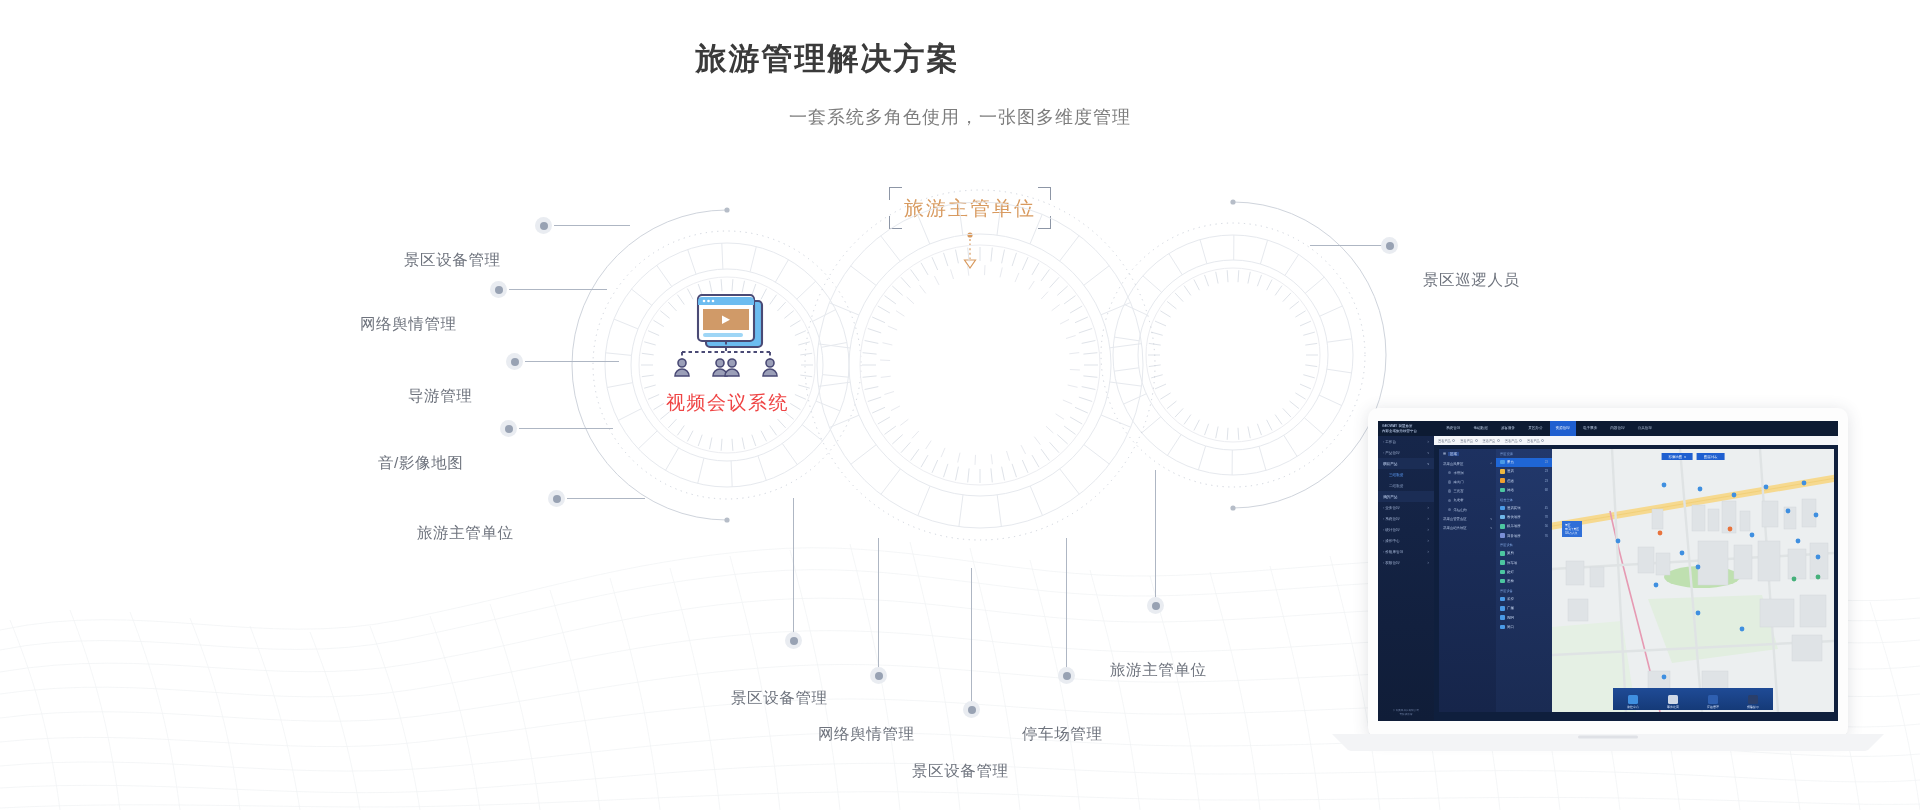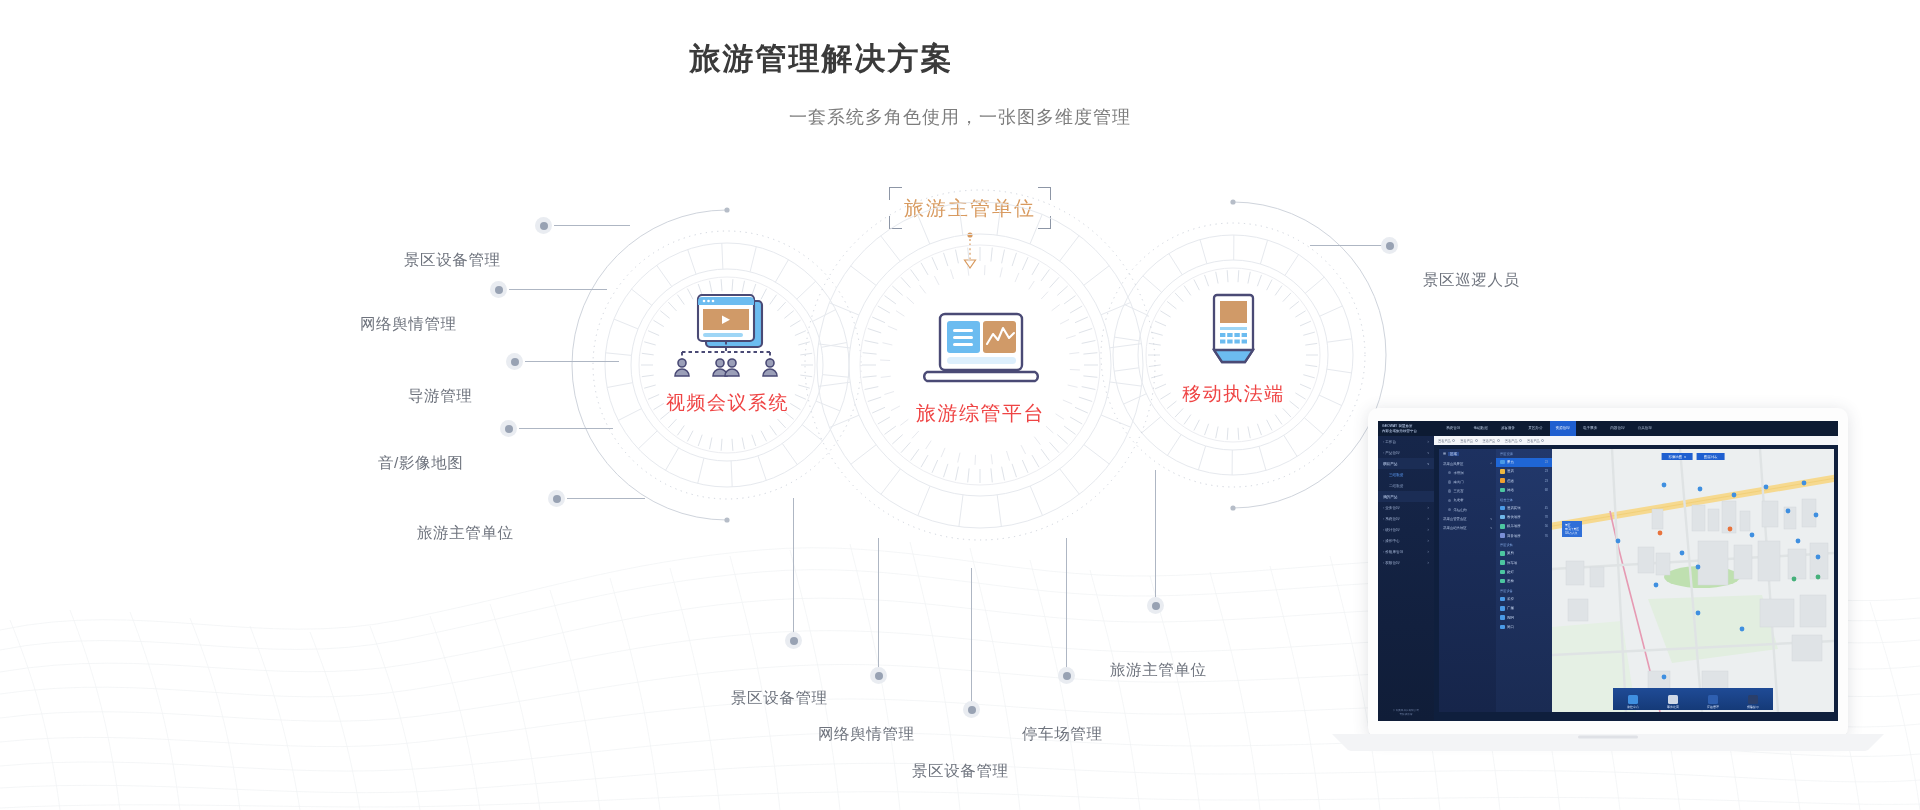--- a/index.html
+++ b/index.html
@@ -10,21 +10,21 @@
     overflow: hidden;
   }
   #stage { position: relative; width: 1920px; height: 810px; background:#fff; }
 
   
   #bg-mesh { position:absolute; left:0; bottom:0; width:1920px; height:330px;
              opacity:.55; pointer-events:none; }
 
   
   .page-title {
-    position:absolute; left:8px; top:38px; width:1627px; text-align:center;
+    position:absolute; left:14px; top:38px; width:1627px; text-align:center;
     font-size:31px; font-weight:bold; color:#3a3a3a; letter-spacing:2px;
   }
   .page-subtitle {
     position:absolute; left:0; top:105px; width:1920px; text-align:center;
     font-size:18px; color:#7d7d7d; letter-spacing:1px;
   }
 
   
   #authority-box {
     position:absolute; left:889px; top:187px; width:162px; height:42px;
@@ -515,54 +515,21 @@
           <path d="M123 86a7 7 0 0 1 14 0z"></path>
         <circle cx="80" cy="73" r="4"></circle>
           <path d="M73 86a7 7 0 0 1 14 0z"></path>
         <circle cx="92" cy="73" r="4"></circle>
           <path d="M85 86a7 7 0 0 1 14 0z"></path>
       </g>
     </svg>
     <div class="node-label" style="top:100px">视频会议系统</div>
   </div>
 
-  <div class="ring-group" style="left:893px;top:300px;width:175px;height:135px">
-    <svg viewBox="0 0 175 100" style="width:175px;height:100px">
-      <rect x="47" y="14" width="82" height="56" rx="5" fill="#fff" stroke="#4a4a75" stroke-width="2.4"></rect>
-      <rect x="54" y="21" width="33" height="32" rx="3" fill="#6cbcf0"></rect>
-      <rect x="60" y="29" width="20" height="3" rx="1.5" fill="#fff"></rect>
-      <rect x="60" y="36" width="20" height="3" rx="1.5" fill="#fff"></rect>
-      <rect x="60" y="43" width="20" height="3" rx="1.5" fill="#fff"></rect>
-      <rect x="90" y="21" width="33" height="32" rx="3" fill="#d09a68"></rect>
-      <polyline points="94,44 100,34 105,40 110,28 116,38 121,33" fill="none" stroke="#fff" stroke-width="2.1" stroke-linejoin="round" stroke-linecap="round"></polyline>
-      <rect x="54" y="57" width="69" height="7" rx="3.5" fill="#ddeffc"></rect>
-      <path d="M34 72h108a5 5 0 0 1 0 9H34a5 5 0 0 1 0-9z" fill="#fff" stroke="#4a4a75" stroke-width="2.4"></path>
-    </svg>
-    <div class="node-label" style="top:100px;font-size:20px">旅游综管平台</div>
-  </div>
-
-  <div class="ring-group" style="left:1146px;top:285px;width:175px;height:130px">
-    <svg viewBox="0 0 175 100" style="width:175px;height:100px">
-      <path d="M71 10h33a3 3 0 0 1 3 3v52l-8 12H76l-8-12V13a3 3 0 0 1 3-3z" fill="#fff" stroke="#4a4a75" stroke-width="2.3"></path>
-      <rect x="74" y="16" width="27" height="22" fill="#d09a68"></rect>
-      <rect x="74" y="42" width="27" height="3" fill="#9ed6f6"></rect>
-      <g fill="#6cbcf0">
-        <rect x="74" y="48" width="5.4" height="4"></rect>
-          <rect x="81.2" y="48" width="5.4" height="4"></rect>
-        <rect x="88.4" y="48" width="5.4" height="4"></rect>
-          <rect x="95.6" y="48" width="5.4" height="4"></rect>
-        <rect x="74" y="54.5" width="5.4" height="4"></rect>
-          <rect x="81.2" y="54.5" width="5.4" height="4"></rect>
-        <rect x="88.4" y="54.5" width="5.4" height="4"></rect>
-          <rect x="95.6" y="54.5" width="5.4" height="4"></rect>
-      </g>
-      <path d="M68 65h39l-8 12H76z" fill="#6cbcf0" stroke="#4a4a75" stroke-width="2.3"></path>
-    </svg>
-    <div class="node-label" style="top:96px">移动执法端</div>
-  </div>
+
 
   <div>
 
     <div class="leaf-label" style="left:404px;top:216px">景区设备管理</div>
     <div class="leaf-dot" style="left:535px;top:217px">
         <i></i>
       </div>
     <div class="leaf-line" style="left:554px;top:225px;width:76px"></div>
 
     <div class="leaf-label" style="left:360px;top:280px">网络舆情管理</div>

